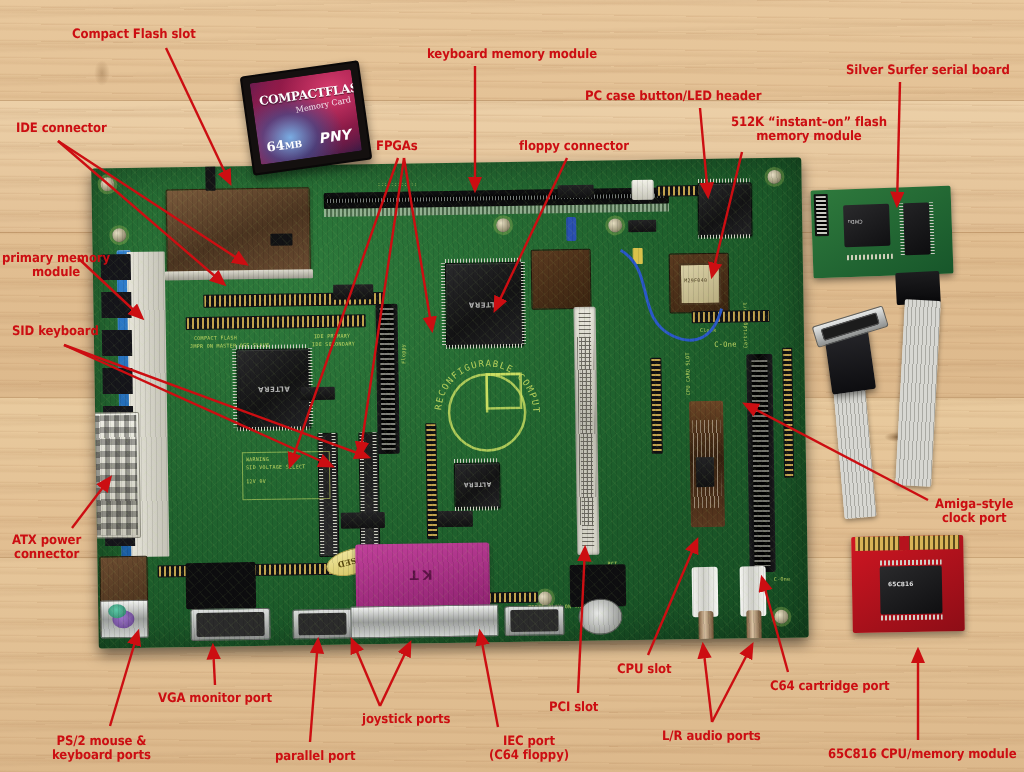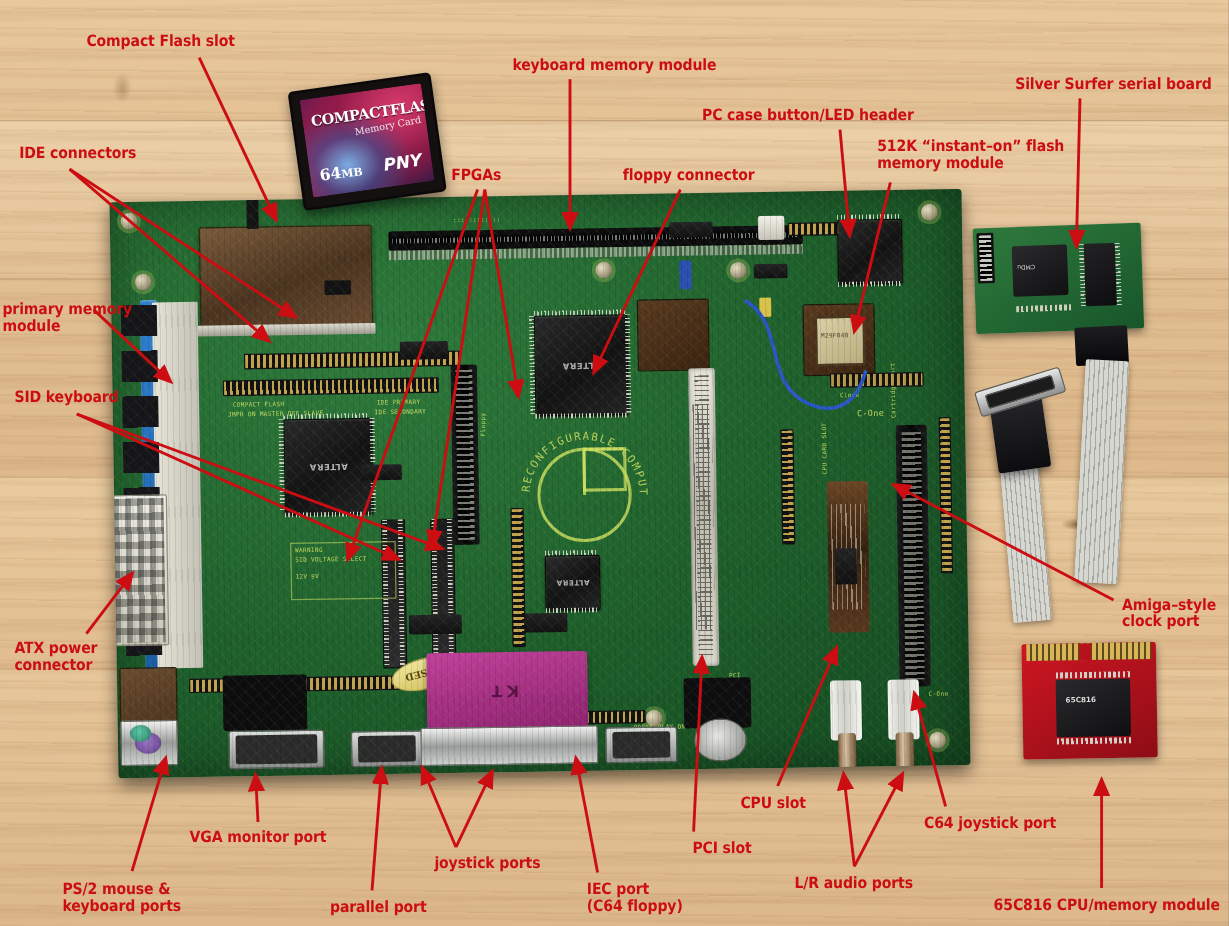--- a/index.html
+++ b/index.html
@@ -166,21 +166,21 @@
   .db9 .shell{position:absolute;left:-10px;top:-14px;width:72px;height:20px;
      transform:rotate(-9deg);border-radius:3px;
      background:linear-gradient(180deg,#e6e8e7,#8f9190);border:1px solid #5d5f5e;}
   .db9 .shell::after{content:"";position:absolute;inset:4px 7px;background:#1c1c1c;border-radius:2px;
      box-shadow:inset 0 0 0 1px #555;}
 
   
   .ann{position:absolute;color:#cc0e12;font-weight:bold;
        font-family:"DejaVu Sans Condensed","DejaVu Sans",sans-serif;
        font-size:13px;line-height:14px;letter-spacing:-0.1px;
-       white-space:pre;text-rendering:geometricPrecision;}
+       white-space:pre;text-rendering:geometricPrecision;text-align:center;}
   svg.arrows{position:absolute;inset:0;width:1024px;height:772px;pointer-events:none;}
 </style>
 </head>
 <body>
 
 <div id="stage">
 
   <div class="wood"></div>
   <div class="plank p1"></div>
   <div class="plank p2"></div>
@@ -470,21 +470,21 @@
         <line x1="648" y1="655" x2="697" y2="540"></line>
         <line x1="712" y1="722" x2="703" y2="645"></line>
         <line x1="712" y1="722" x2="752" y2="645"></line>
         <line x1="788" y1="672" x2="762" y2="578"></line>
         <line x1="918" y1="740" x2="918" y2="650"></line>
       </g>
   </svg>
 
   <div id="label-layer">
       <div class="ann" style="left: 72px; top: 28px;">Compact Flash slot</div>
-      <div class="ann" style="left: 16px; top: 122px;">IDE connectors</div>
+      <div class="ann" style="left: 16px; top: 122px;">IDE connector</div>
       <div class="ann" style="left: 2px; top: 236px; margin-top: 16px;">primary memory
 module</div>
       <div class="ann" style="left: 12px; top: 325px;">SID keyboard</div>
       <div class="ann" style="left: 12px; top: 534px;">ATX power
 connector</div>
       <div class="ann" style="left: 376px; top: 140px;">FPGAs</div>
       <div class="ann" style="left: 427px; top: 48px;">keyboard memory module</div>
       <div class="ann" style="left: 519px; top: 140px;">floppy connector</div>
       <div class="ann" style="left: 585px; top: 90px;">PC case button/LED header</div>
       <div class="ann" style="left: 731px; top: 116px;">512K “instant–on” flash
@@ -492,20 +492,20 @@
       <div class="ann" style="left: 846px; top: 64px;">Silver Surfer serial board</div>
       <div class="ann" style="left: 935px; top: 498px;">Amiga–style
 clock port</div>
       <div class="ann" style="left: 158px; top: 692px;">VGA monitor port</div>
       <div class="ann" style="left: 52px; top: 735px;">PS/2 mouse &amp;
 keyboard ports</div>
       <div class="ann" style="left: 275px; top: 750px;">parallel port</div>
       <div class="ann" style="left: 362px; top: 713px;">joystick ports</div>
       <div class="ann" style="left: 489px; top: 735px;">IEC port
 (C64 floppy)</div>
-      <div class="ann" style="left: 549px; top: 701px; margin-left: 28px;">PCI slot</div>
+      <div class="ann" style="left: 549px; top: 701px;">PCI slot</div>
       <div class="ann" style="left: 617px; top: 663px;">CPU slot</div>
       <div class="ann" style="left: 662px; top: 730px;">L/R audio ports</div>
-      <div class="ann" style="left: 770px; top: 680px;">C64 joystick port</div>
+      <div class="ann" style="left: 770px; top: 680px;">C64 cartridge port</div>
       <div class="ann" style="left: 828px; top: 748px;">65C816 CPU/memory module</div>
     </div>
 
 </div>
 
 </body></html>

